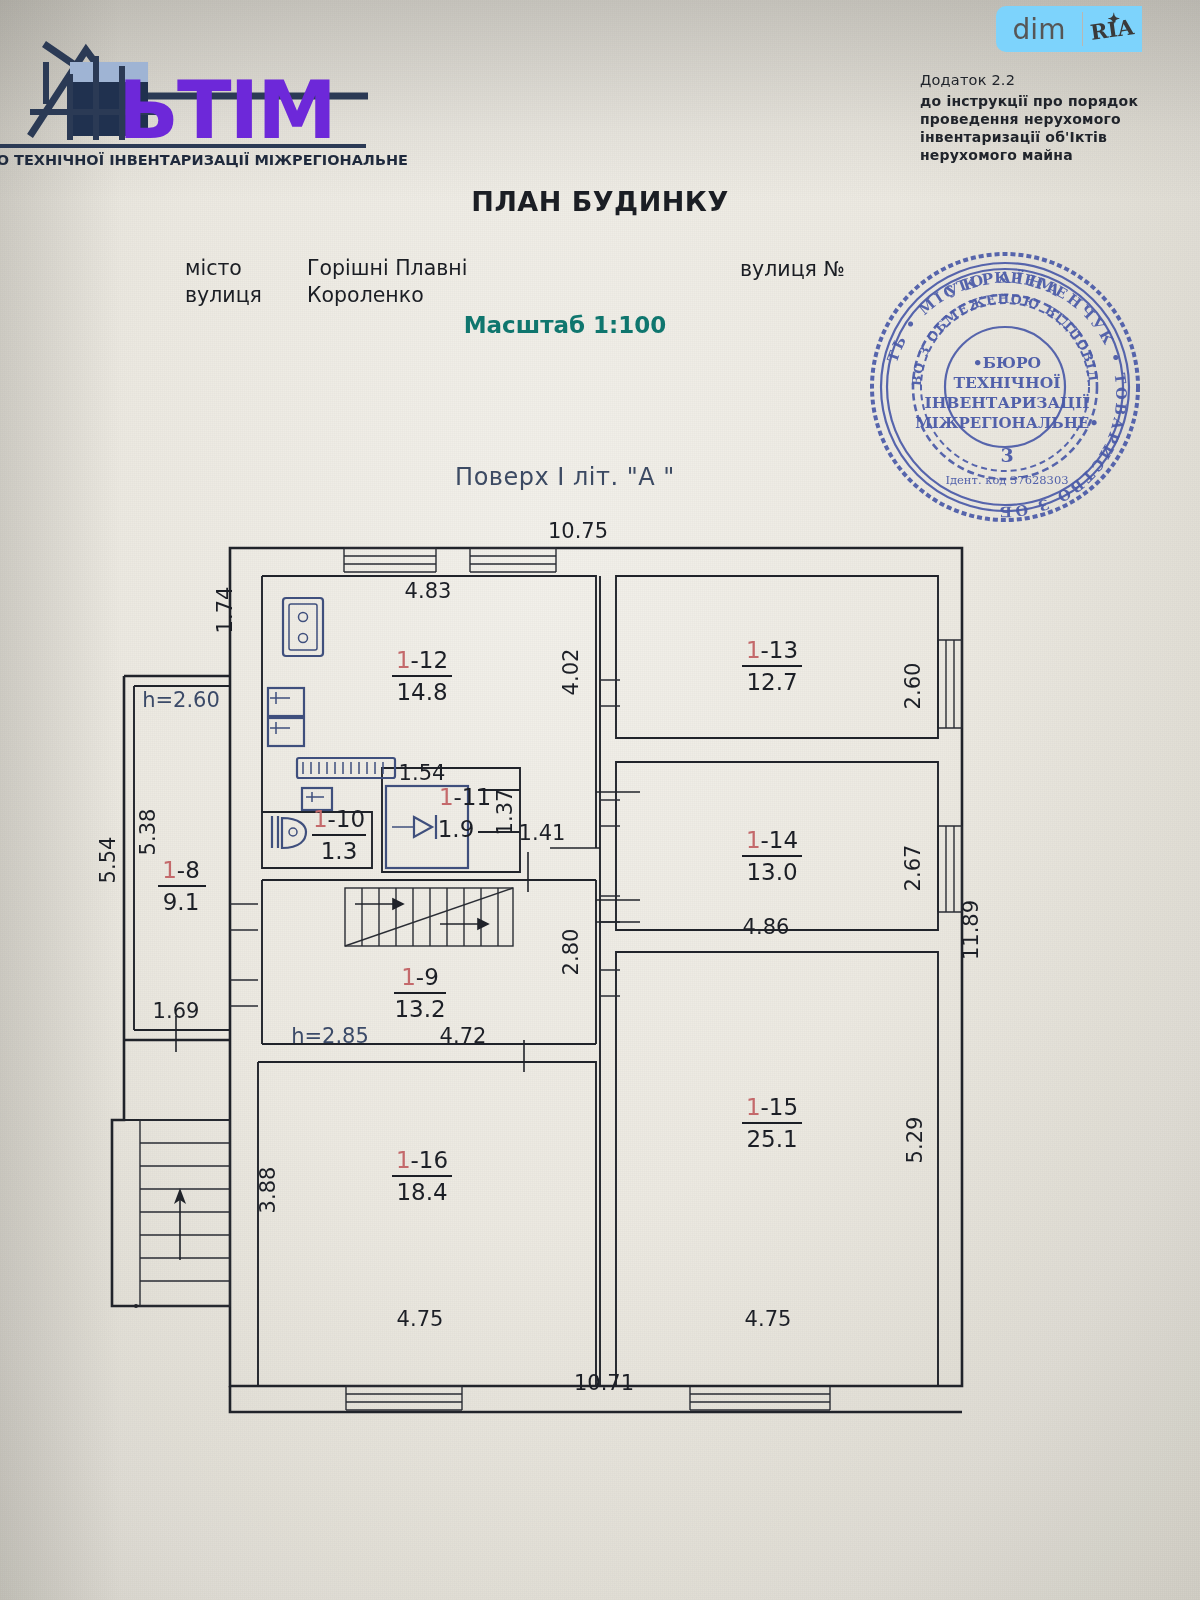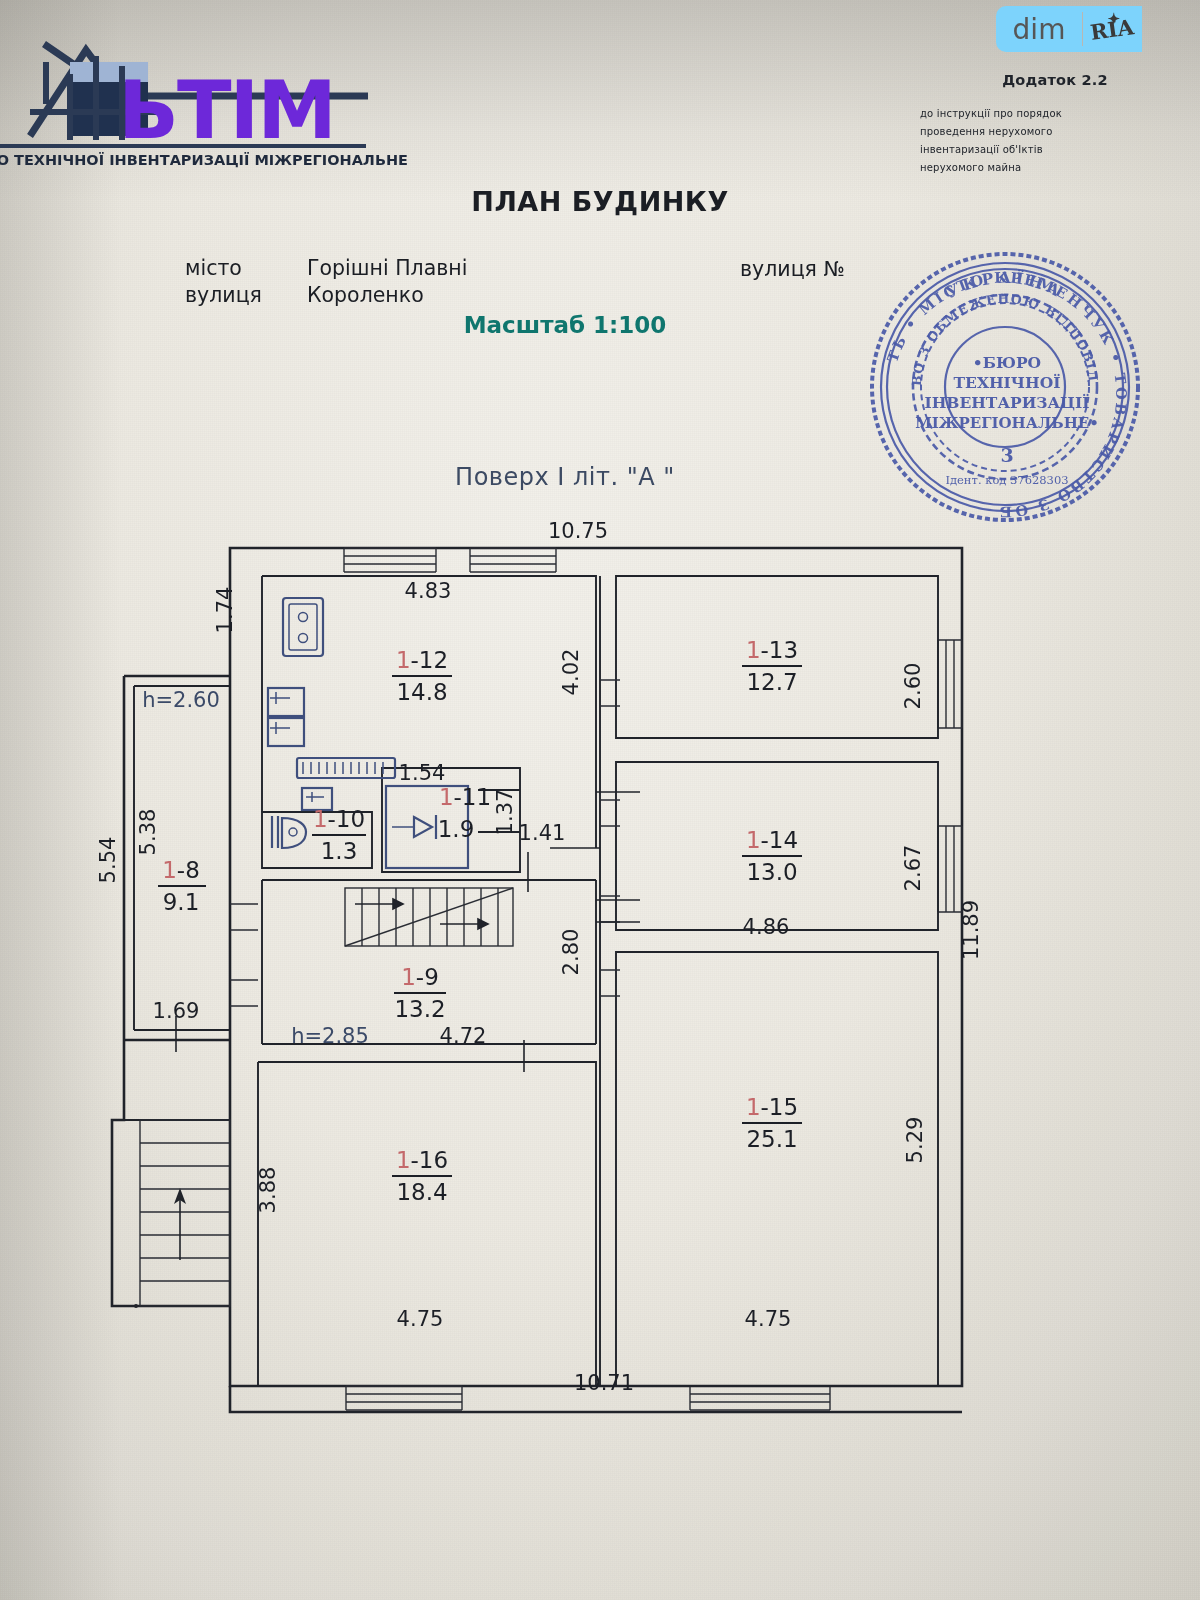--- a/index.html
+++ b/index.html
@@ -65,22 +65,22 @@
     width:58px;text-align:center;font-size:21px;font-weight:bold;color:#3a3a3a;
     transform:rotate(-8deg);font-family:"DejaVu Serif","Liberation Serif",serif;
     position:relative;
   }
   #dimria .star{
     position:absolute;left:26px;top:-7px;font-size:15px;color:#3a3a3a;transform:rotate(8deg);
   }
 
   
   #hnote{left:920px;top:72px;width:270px;color:#20242b;}
-  #hnote .t1{font-size:14.5px;font-weight:bold;letter-spacing:.2px;margin-bottom:17px;text-align:center;}
-  #hnote .tn{font-size:10px;line-height:18px;letter-spacing:.2px;}
+  #hnote .t1{font-size:14.5px;font-weight:normal;letter-spacing:.2px;margin-bottom:4px;}
+  #hnote .tn{font-size:14px;line-height:18px;letter-spacing:.2px;font-weight:bold;}
 
   
   #ptitle{left:0;top:186px;width:1200px;text-align:center;font-size:27px;font-weight:bold;color:#1b1e24;letter-spacing:.5px;}
   #addr{left:185px;top:255px;width:700px;color:#1b1e24;}
   #addr .row{display:flex;font-size:20.5px;line-height:27px;}
   #addr .lbl{width:122px;}
   #addr .val{}
   #bnum{left:740px;top:257px;font-size:20.5px;color:#1b1e24;}
   #scale{left:0;top:312px;width:1200px;text-align:center;font-size:23px;font-weight:bold;color:#0f766e;}
   

